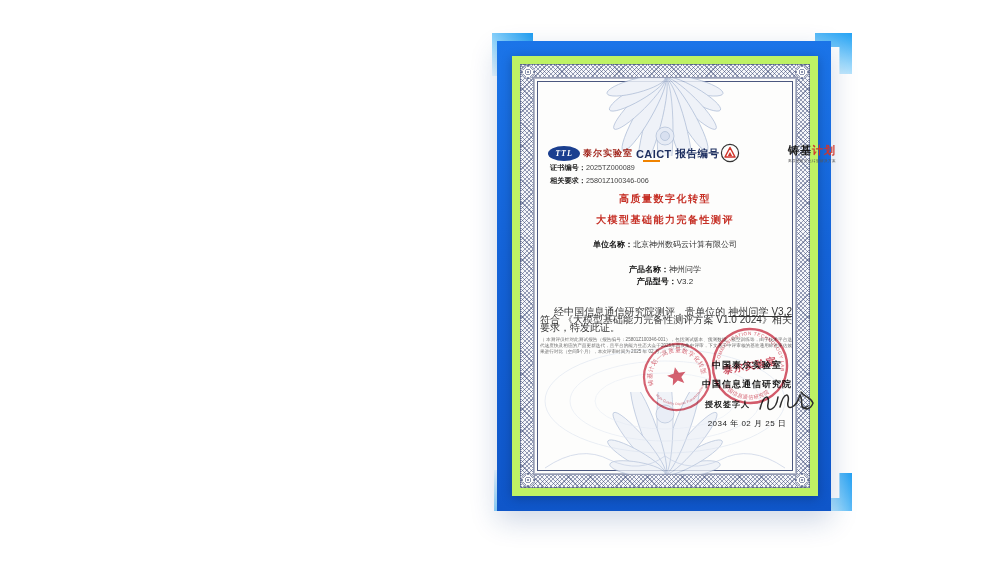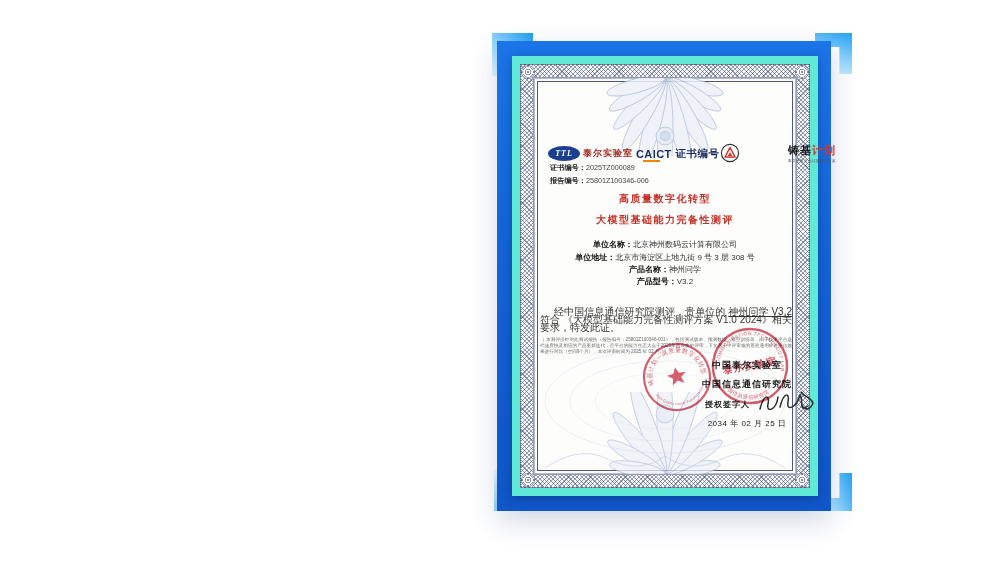--- a/index.html
+++ b/index.html
@@ -19,21 +19,21 @@
     background:linear-gradient(200deg,#23a2f4 0%,#9bd9fc 60%,#e4f6ff 100%);
     clip-path:polygon(0 0,100% 0,100% 100%,66% 100%,66% 34%,0 34%);}
   .bracket.bl{left:494px;top:470px;width:41px;height:41px;
     background:linear-gradient(135deg,#f2fbff 0%,#9bd9fc 45%,#22a0f3 100%);
     clip-path:polygon(0 0,34% 0,34% 66%,100% 66%,100% 100%,0 100%);}
   .bracket.br{left:815px;top:473px;width:37px;height:38px;
     background:linear-gradient(250deg,#22a0f3 0%,#9bd9fc 55%,#eaf7ff 100%);
     clip-path:polygon(66% 0,100% 0,100% 100%,0 100%,0 66%,66% 66%);}
 
   
-  .paper{position:absolute;left:512px;top:56px;width:306px;height:440px;background:#5eead4;
+  .paper{position:absolute;left:512px;top:56px;width:306px;height:440px;background:#bef264;
     box-shadow:0 2px 10px rgba(0,0,0,.25);}
   
   .lace{position:absolute;inset:8px;border:1px solid rgba(44,58,105,.55);background-color:#f6f7fa;
     background-image:
       repeating-linear-gradient(45deg, rgba(49,64,110,.50) 0 .8px, transparent .8px 3.1px),
       repeating-linear-gradient(-45deg, rgba(49,64,110,.50) 0 .8px, transparent .8px 3.1px);}
   .lace-inner{position:absolute;inset:21px;background:#fdfdfc;border:1px solid rgba(44,58,105,.5);}
   .rosette{position:absolute;width:12px;height:12px;border-radius:50%;background-color:#fdfdfc;
     background-image:repeating-radial-gradient(circle, rgba(49,64,110,.55) 0 .8px, transparent .8px 2.4px);
     border:.5px solid rgba(49,64,110,.5);}
@@ -145,53 +145,50 @@
           <span>TTL</span>
         </div>
         <span class="ttl-cn">泰尔实验室</span>
       </div>
 
       <div class="abs logo-row-item" style="left:124px;top:91px;">
         <span class="caict-word">
           <span>CAICT</span>
           <span class="bar"></span>
         </span>
-        <span class="caict-cn">证书编号</span>
+        <span class="caict-cn">报告编号</span>
       </div>
 
       <div class="abs zhuji" style="left:208px;top:87px;">
         <svg width="20" height="20" viewBox="0 0 20 20">
           <circle cx="10" cy="10" r="8.6" fill="none" stroke="#333" stroke-width="1.2"></circle>
           <path d="M10,4.5 L15,14 L5,14 Z" fill="none" stroke="#d0352b" stroke-width="1.5" stroke-linejoin="round"></path>
           <path d="M10,9 L12.2,13 L7.8,13 Z" fill="#d0352b"></path>
         </svg>
         <div class="zhuji-texts">
           <div class="zhuji-title">
             <span class="black">铸基</span><span class="red">计划</span>
           </div>
           <div class="zhuji-tag">高质量数字化转型解决方案</div>
         </div>
       </div>
 
       <div class="abs certno" style="left:38px;top:107px;">
         <b>证书编号：</b><span>2025TZ000089</span>
       </div>
       <div class="abs certno" style="left:38px;top:120px;">
-        <b>报告编号：</b><span>25801Z100346-006</span>
+        <b>相关要求：</b><span>25801Z100346-006</span>
       </div>
 
       <div class="abs title-red" style="top:136px;">高质量数字化转型</div>
       <div class="abs field-row" style="top:183px;">
         <b>单位名称：</b><span>北京神州数码云计算有限公司</span>
       </div>
 
       <div class="abs title-red" style="top:157px;">大模型基础能力完备性测评</div>
-      <div class="abs field-row" style="top:196px;">
-        <b>单位地址：</b><span>北京市海淀区上地九街 9 号 3 层 308 号</span>
-      </div>
       <div class="abs field-row" style="top:208px;">
         <b>产品名称：</b><span>神州问学</span>
       </div>
       <div class="abs field-row" style="top:220px;">
         <b>产品型号：</b><span>V3.2</span>
       </div>
 
       <div class="abs body-para" style="left:28px;top:252px;width:252px;">
         <span>经中国信息通信研究院测评，贵单位的 </span><span class="uline">神州问学 V3.2</span><span> 符合 《大模型基础能力完备性测评方案 V1.0 2024》相关要求，特发此证。</span>
       </div>

